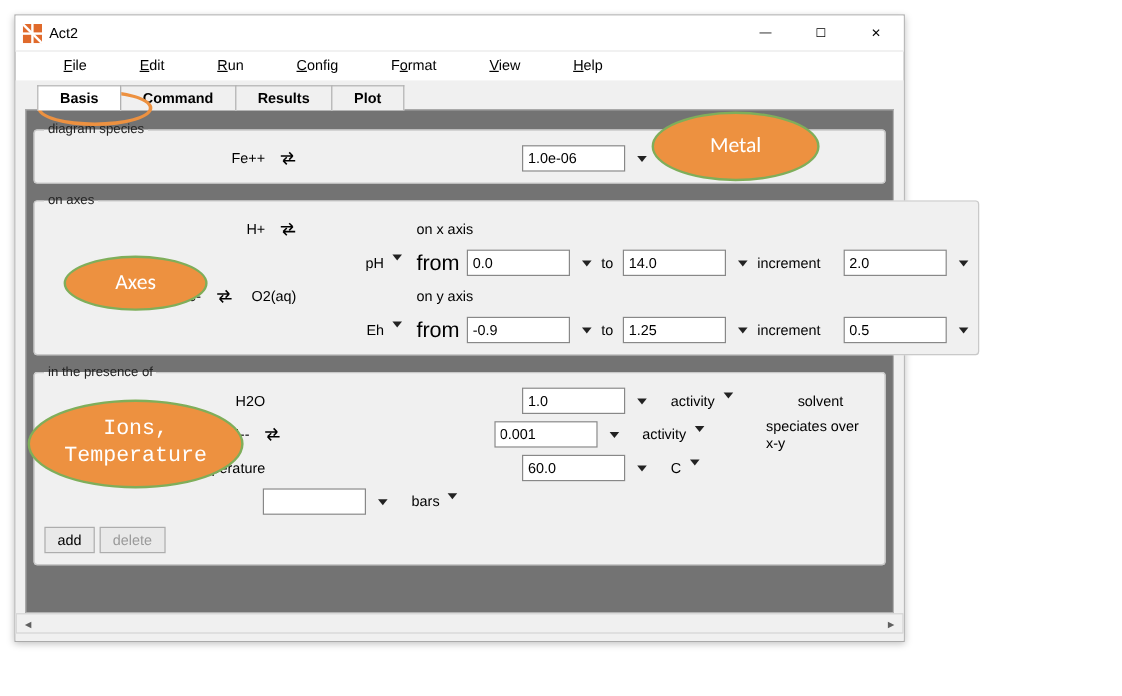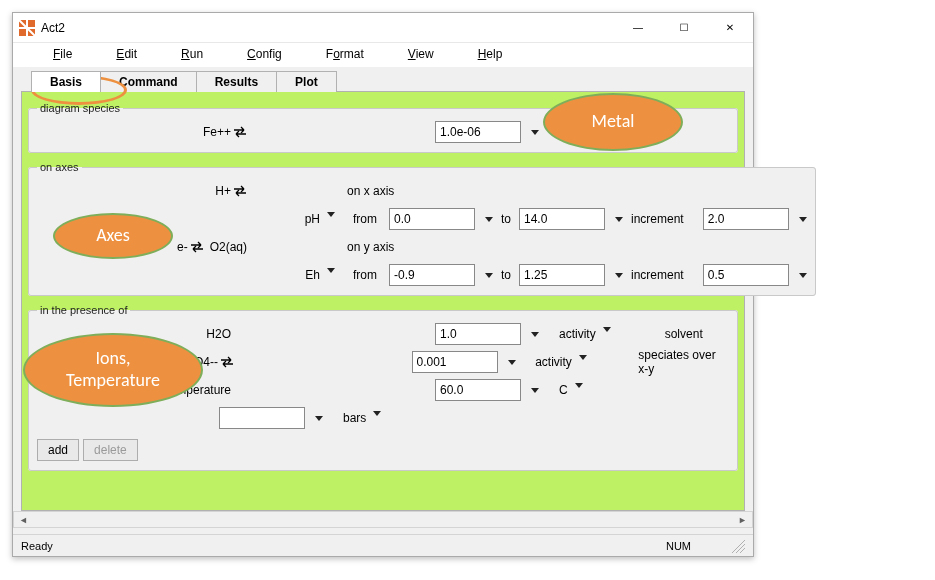--- a/index.html
+++ b/index.html
@@ -62,21 +62,21 @@
     font-weight:bold;
     margin-right:-1px;
     position:relative;
   }
   .tab.active {
     background:#fff;
     z-index:2;
   }
   .tabpage {
     border:1px solid #b1b1b1;
-    background:#bef264;
+    background:#737373;
     padding:6px 6px 8px 6px;
     margin-top:-1px;
     min-height:420px;
   }
   fieldset.group {
     border:1px solid #c9c9c9;
     border-radius:3px;
     background:#f0f0f0;
     margin:4px 0 8px 0;
     padding:4px 8px 6px 8px;
@@ -86,27 +86,27 @@
     color:#222;
     padding:0 3px;
   }
   .row {
     display:flex;
     align-items:center;
     gap:6px;
     min-height:28px;
     font-size:12px;
   }
-  .left-col { width:210px; display:flex; justify-content:flex-end; align-items:center; gap:2px; }
+  .left-col { width:210px; display:flex; justify-content:flex-end; align-items:center; gap:12px; }
   .species-name { font-size:12px; }
   .swap-icon { width:14px; height:12px; }
   .unit-col { width:88px; display:flex; justify-content:flex-end; align-items:center; gap:4px; padding-right:4px;}
   .mid-gap { width:82px; }
   .axis-lbl { width:82px; font-size:12px; }
-  .lbl-from { width:36px; text-align:center; font-size:12px;}
+  .lbl-from { width:36px; text-align:right; font-size:18px;}
   .lbl-to { margin-left:2px; margin-right:2px; font-size:12px;}
   .lbl-inc { margin-left:2px; margin-right:13px; font-size:12px;}
   input.field {
     border:1px solid #888;
     background:#fff;
     font-size:12px;
     padding:2px 4px;
     height:22px;
     width:86px;
   }
@@ -389,33 +389,26 @@
       </fieldset>
 
     </div>
 
     <div class="scrollbar-h">
       <div class="sb-arrow">◄</div>
       <div class="sb-arrow">►</div>
     </div>
   </div>
 
-  <div class="statusbar">
-    <span>Ready</span>
-    <div class="status-right">
-      <span>NUM</span>
-      <div class="resize-grip"></div>
-    </div>
-  </div>
 
   <div class="tab-circle" style="left:18px; top:62px; width:96px; height:30px;"></div>
   <div class="callout" style="right:70px; top:80px; width:140px; height:58px;">
     <span>Metal</span>
   </div>
   <div class="callout" style="left:40px; top:200px; width:120px; height:46px;">
     <span>Axes</span>
   </div>
-  <div class="callout" style="left:10px; top:320px; width:180px; height:74px; white-space:pre-line;">
+  <div class="callout" style="left:10px; top:320px; width:180px; height:74px; white-space:pre-line;font-family:Liberation Mono, monospace;">
     <span>Ions,
 Temperature</span>
   </div>
 
 </div>
 
 </body></html>

